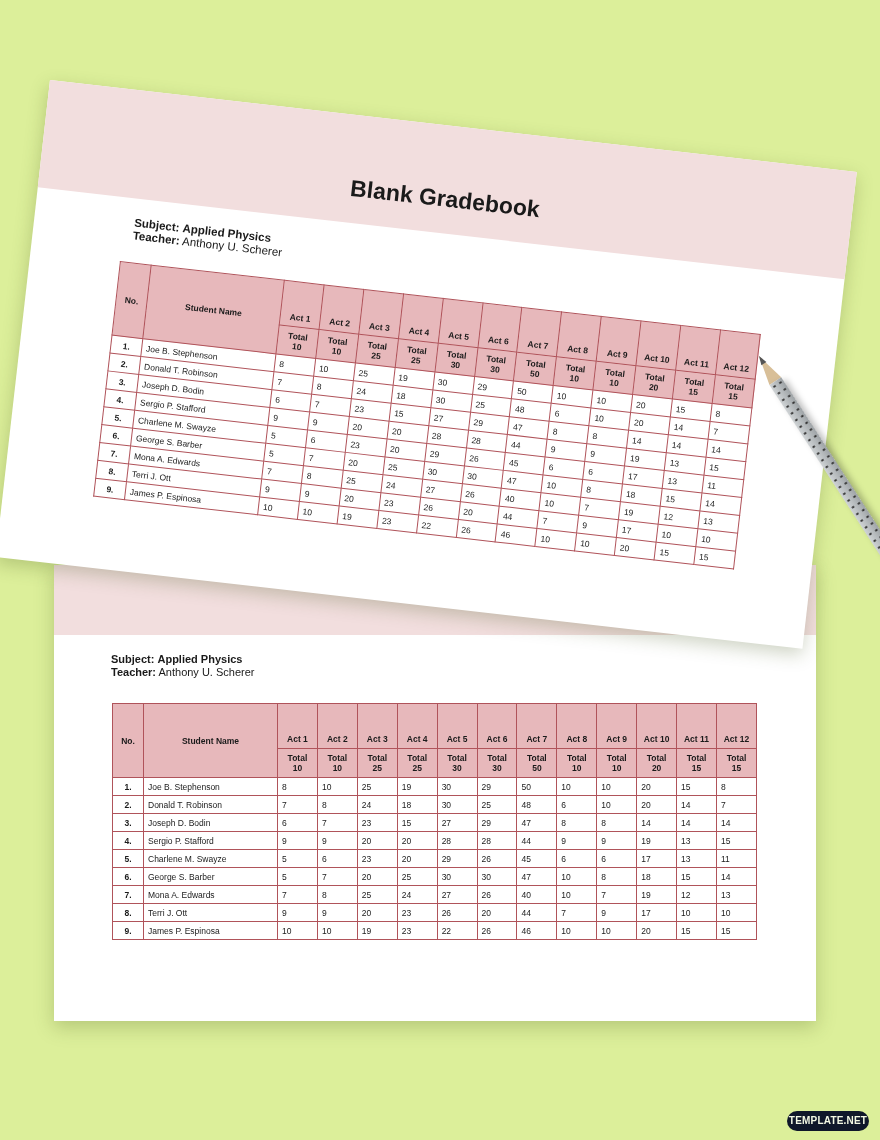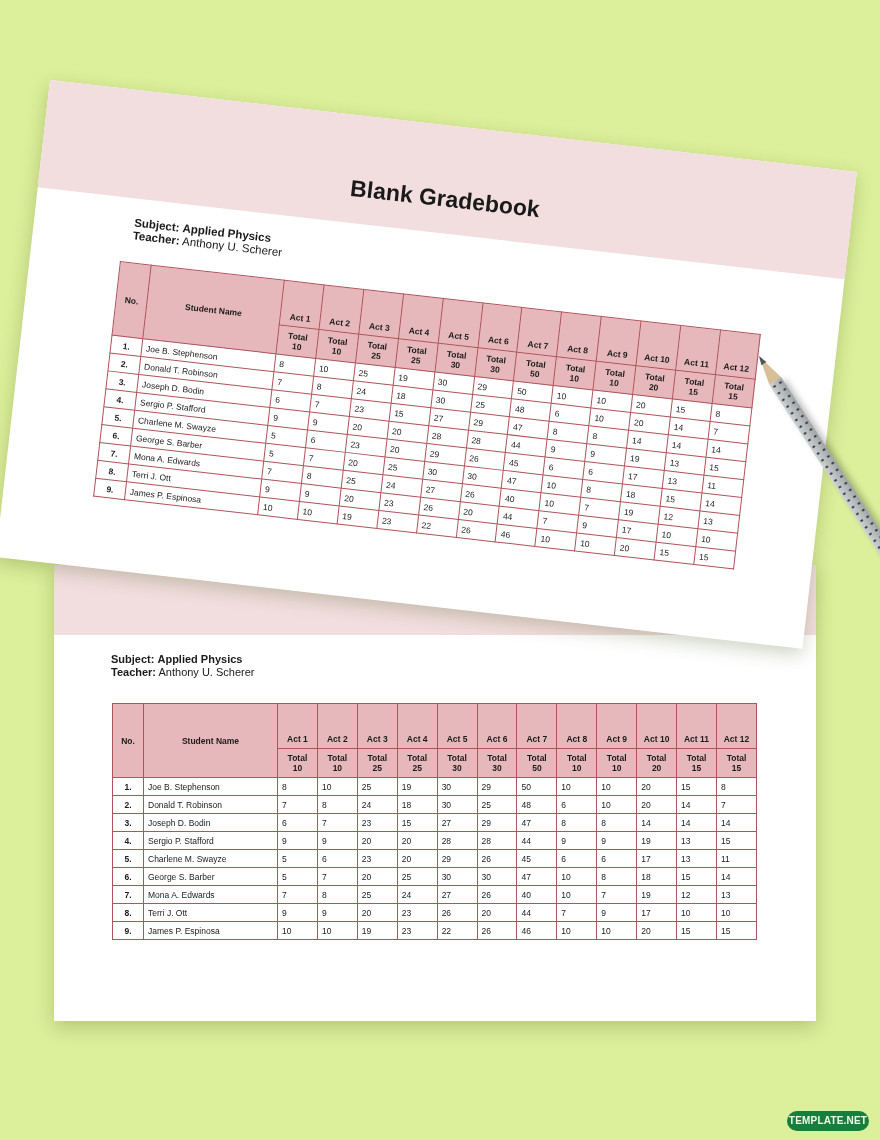--- a/index.html
+++ b/index.html
@@ -25,21 +25,21 @@
   #top-page .pink-band{position:absolute;left:0;top:0;width:100%;height:108px;background:#f2dede;}
   #top-title{position:absolute;left:0;width:100%;top:60px;text-align:center;font-size:23px;font-weight:bold;}
   #top-meta{left:100px;top:126px;font-size:11.5px;}
   #top-table{left:90px;top:172px;width:645px;}
   
   #pencil{position:absolute;left:752px;top:356px;width:14px;height:330px;transform:rotate(-33deg);transform-origin:7px 0;}
   #pencil .tip{width:0;height:0;border-left:7px solid transparent;border-right:7px solid transparent;border-bottom:30px solid #d8bf98;}
   #pencil .lead{position:absolute;left:4px;top:0;width:0;height:0;border-left:3px solid transparent;border-right:3px solid transparent;border-bottom:9px solid #555;}
   #pencil .body{width:14px;height:300px;background:repeating-linear-gradient(180deg,#b9bdbf 0 6px,#a9adaf 6px 7px);box-shadow:3px 4px 6px rgba(0,0,0,0.25);background-image:radial-gradient(circle,#333 1px,transparent 1.4px),linear-gradient(90deg,#cfd3d5,#9ea3a6);background-size:7px 8px,100% 100%;}
   
-  #watermark{position:absolute;left:787px;top:1111px;width:82px;height:20px;border-radius:10px;background:#15803d;color:#f3f8e4;font-size:10px;font-weight:bold;text-align:center;line-height:20px;letter-spacing:0.2px;}
+  #watermark{position:absolute;left:787px;top:1111px;width:82px;height:20px;border-radius:10px;background:#0f172a;color:#f3f8e4;font-size:10px;font-weight:bold;text-align:center;line-height:20px;letter-spacing:0.2px;}
 </style>
 </head>
 <body>
 
 <div class="page" id="bottom-page">
   <div class="pink-band"></div>
   <div class="white-body"></div>
   <div class="meta" id="bottom-meta">
     <div><b>Subject:</b> <b>Applied Physics</b></div>
     <div><b>Teacher:</b> <span>Anthony U. Scherer</span></div>

